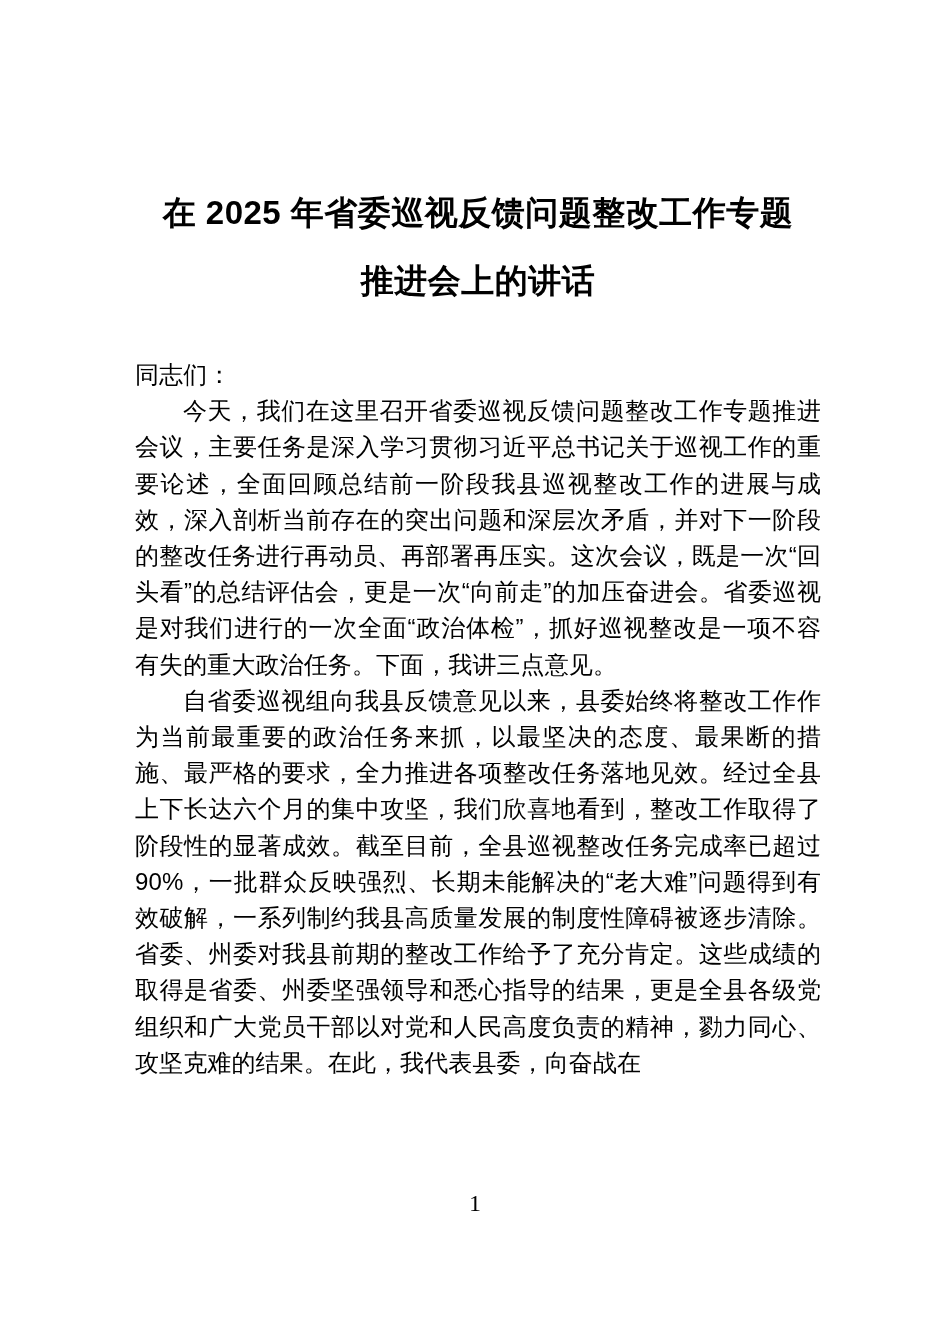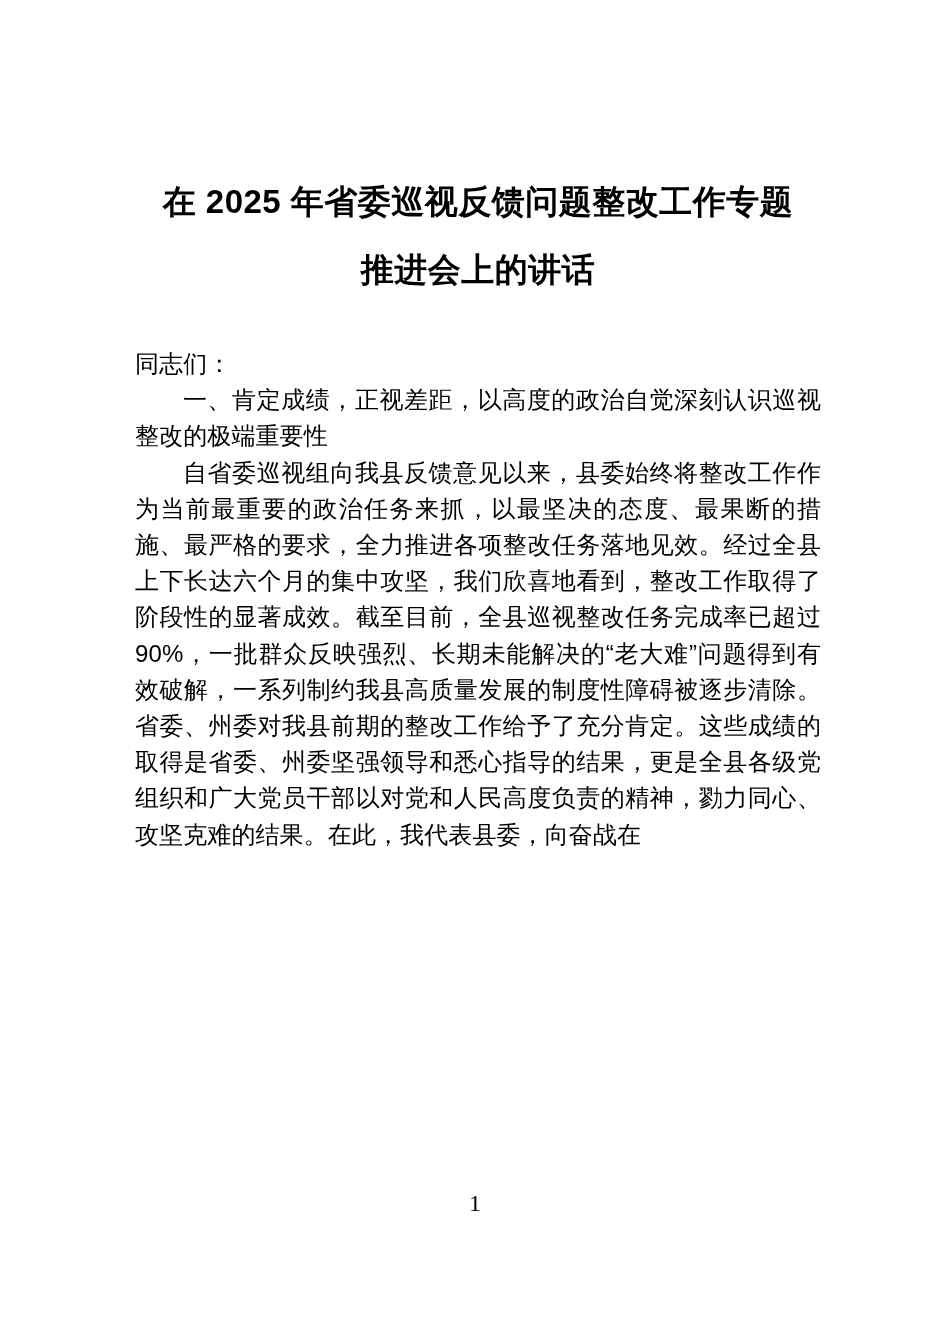--- a/index.html
+++ b/index.html
@@ -15,21 +15,21 @@
     position: relative;
     width: 950px;
     height: 1344px;
     background: #ffffff;
     overflow: hidden;
     box-sizing: border-box;
   }
   .content {
     position: absolute;
     left: 135px;
-    top: 5px;
+    top: 16px;
     width: 686px;
   }
   .doc-title {
     margin: 0;
     padding-top: 163px;
     text-align: center;
     font-size: 33px;
     line-height: 68px;
     font-weight: 600;
     letter-spacing: 0.5px;
@@ -69,22 +69,22 @@
 
   <div class="content">
 
     <h1 class="doc-title">在 2025 年省委巡视反馈问题整改工作专题
 推进会上的讲话</h1>
 
     <div class="body-block">
 
       <p class="para">同志们：</p>
 
+      <p class="para indent">今天，我们在这里召开省委巡视反馈问题整改工作专题推进会议，主要任务是深入学习贯彻习近平总书记关于巡视工作的重要论述，全面回顾总结前一阶段我县巡视整改工作的进展与成效，深入剖析当前存在的突出问题和深层次矛盾，并对下一阶段的整改任务进行再动员、再部署再压实。这次会议，既是一次“回头看”的总结评估会，更是一次“向前走”的加压奋进会。省委巡视是对我们进行的一次全面“政治体检”，抓好巡视整改是一项不容有失的重大政治任务。下面，我讲三点意见。</p>
 
-      <p class="para indent">一、肯定成绩，正视差距，以高度的政治自觉深刻认识巡视整改的极端重要性</p>
 
       <p class="para indent">自省委巡视组向我县反馈意见以来，县委始终将整改工作作为当前最重要的政治任务来抓，以最坚决的态度、最果断的措施、最严格的要求，全力推进各项整改任务落地见效。经过全县上下长达六个月的集中攻坚，我们欣喜地看到，整改工作取得了阶段性的显著成效。截至目前，全县巡视整改任务完成率已超过 90%，一批群众反映强烈、长期未能解决的“老大难”问题得到有效破解，一系列制约我县高质量发展的制度性障碍被逐步清除。省委、州委对我县前期的整改工作给予了充分肯定。这些成绩的取得是省委、州委坚强领导和悉心指导的结果，更是全县各级党组织和广大党员干部以对党和人民高度负责的精神，勠力同心、攻坚克难的结果。在此，我代表县委，向奋战在</p>
 
     </div>
   </div>
 
   <div class="page-number">1</div>
 
 </div>
 

